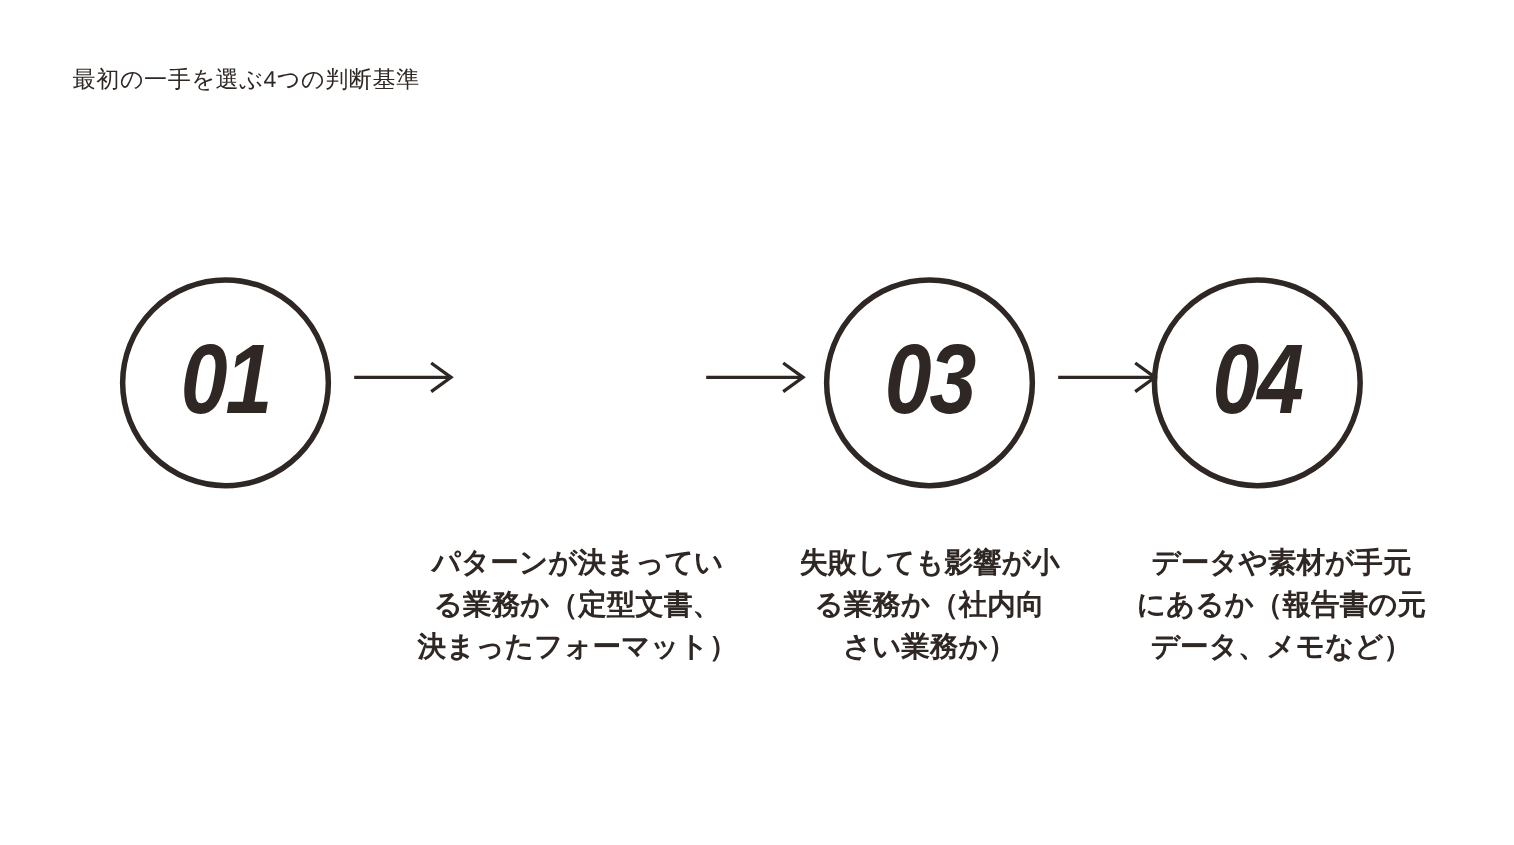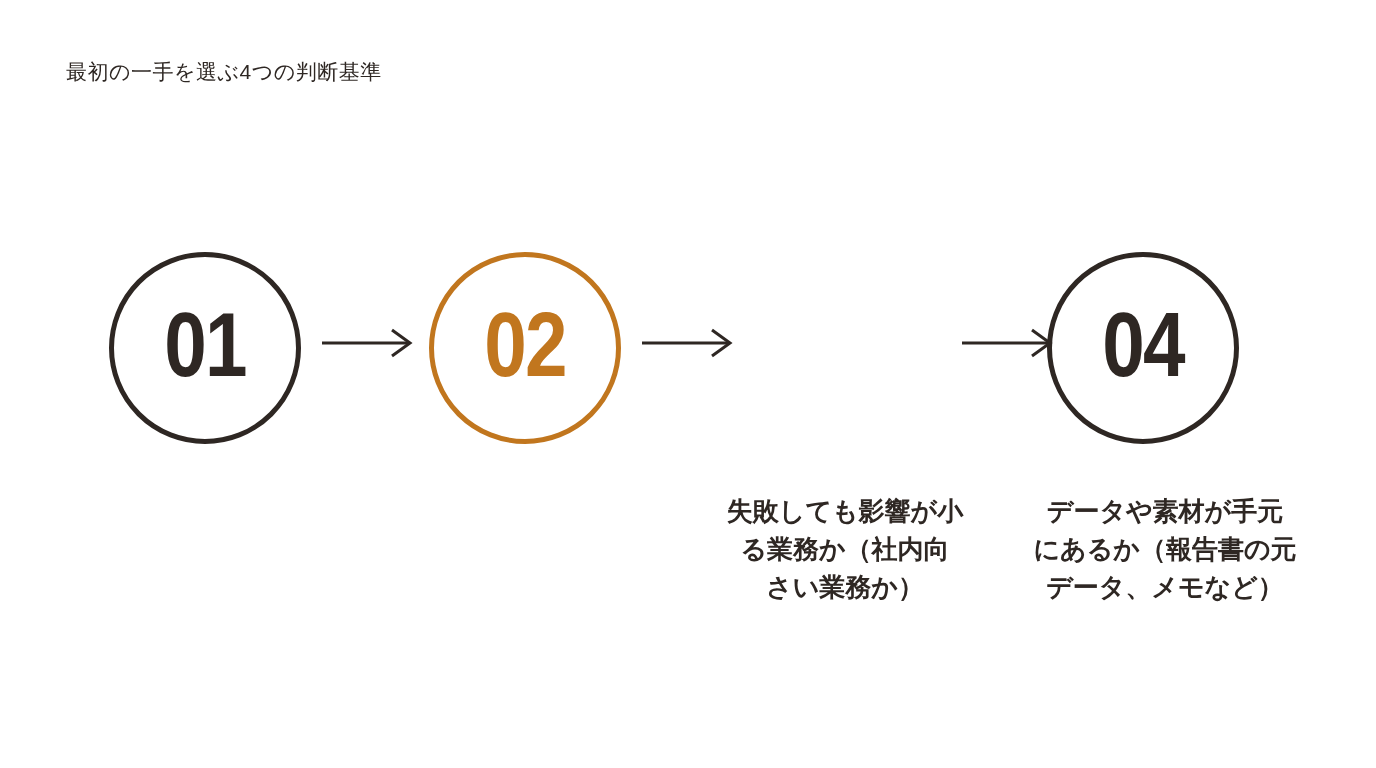--- a/index.html
+++ b/index.html
@@ -33,20 +33,21 @@
     position: absolute;
     top: 252px;
     width: 192px;
     height: 192px;
     border: 5px solid var(--dark);
     border-radius: 50%;
     background: var(--bg);
     display: flex;
     align-items: center;
     justify-content: center;
+    font-style: italic;
   }
   .step-circle .num {
     display: inline-block;
     font-size: 90px;
     font-weight: 700;
     line-height: 1;
     letter-spacing: -2px;
     color: var(--dark);
     transform: scaleX(0.85);
     padding-bottom: 6px;
@@ -72,40 +73,45 @@
 </head>
 <body>
 
 <div class="canvas">
 
   <div class="title">最初の一手を選ぶ4つの判断基準</div>
 
   <div class="step-circle" style="left:109px">
     <span class="num">01</span>
   </div>
-  <div class="step-circle accent" style="left:429px">
-    <span class="num">02</span>
+  <div class="step-circle" style="left:749px">
+    <span class="num">03</span>
   </div>
   <div class="step-circle" style="left:1047px">
     <span class="num">04</span>
   </div>
 
   <svg class="arrow" style="left:321px" width="94" height="32" viewBox="0 0 94 32">
     <line x1="1" y1="16" x2="88" y2="16" stroke="currentColor" stroke-width="3"></line>
     <polyline points="71,3 89,16 71,29" fill="none" stroke="currentColor" stroke-width="3"></polyline>
   </svg>
   <svg class="arrow" style="left:641px" width="94" height="32" viewBox="0 0 94 32">
     <line x1="1" y1="16" x2="88" y2="16" stroke="currentColor" stroke-width="3"></line>
     <polyline points="71,3 89,16 71,29" fill="none" stroke="currentColor" stroke-width="3"></polyline>
   </svg>
   <svg class="arrow" style="left:961px" width="94" height="32" viewBox="0 0 94 32">
     <line x1="1" y1="16" x2="88" y2="16" stroke="currentColor" stroke-width="3"></line>
     <polyline points="71,3 89,16 71,29" fill="none" stroke="currentColor" stroke-width="3"></polyline>
   </svg>
 
+  <div class="desc" style="left:360px">
+    <div>パターンが決まってい</div>
+    <div>る業務か（定型文書、</div>
+    <div>決まったフォーマット）</div>
+  </div>
   <div class="desc" style="left:680px">
     <div>失敗しても影響が小</div>
     <div>る業務か（社内向</div>
     <div>さい業務か）</div>
   </div>
   <div class="desc" style="left:1000px">
     <div>データや素材が手元</div>
     <div>にあるか（報告書の元</div>
     <div>データ、メモなど）</div>
   </div>

